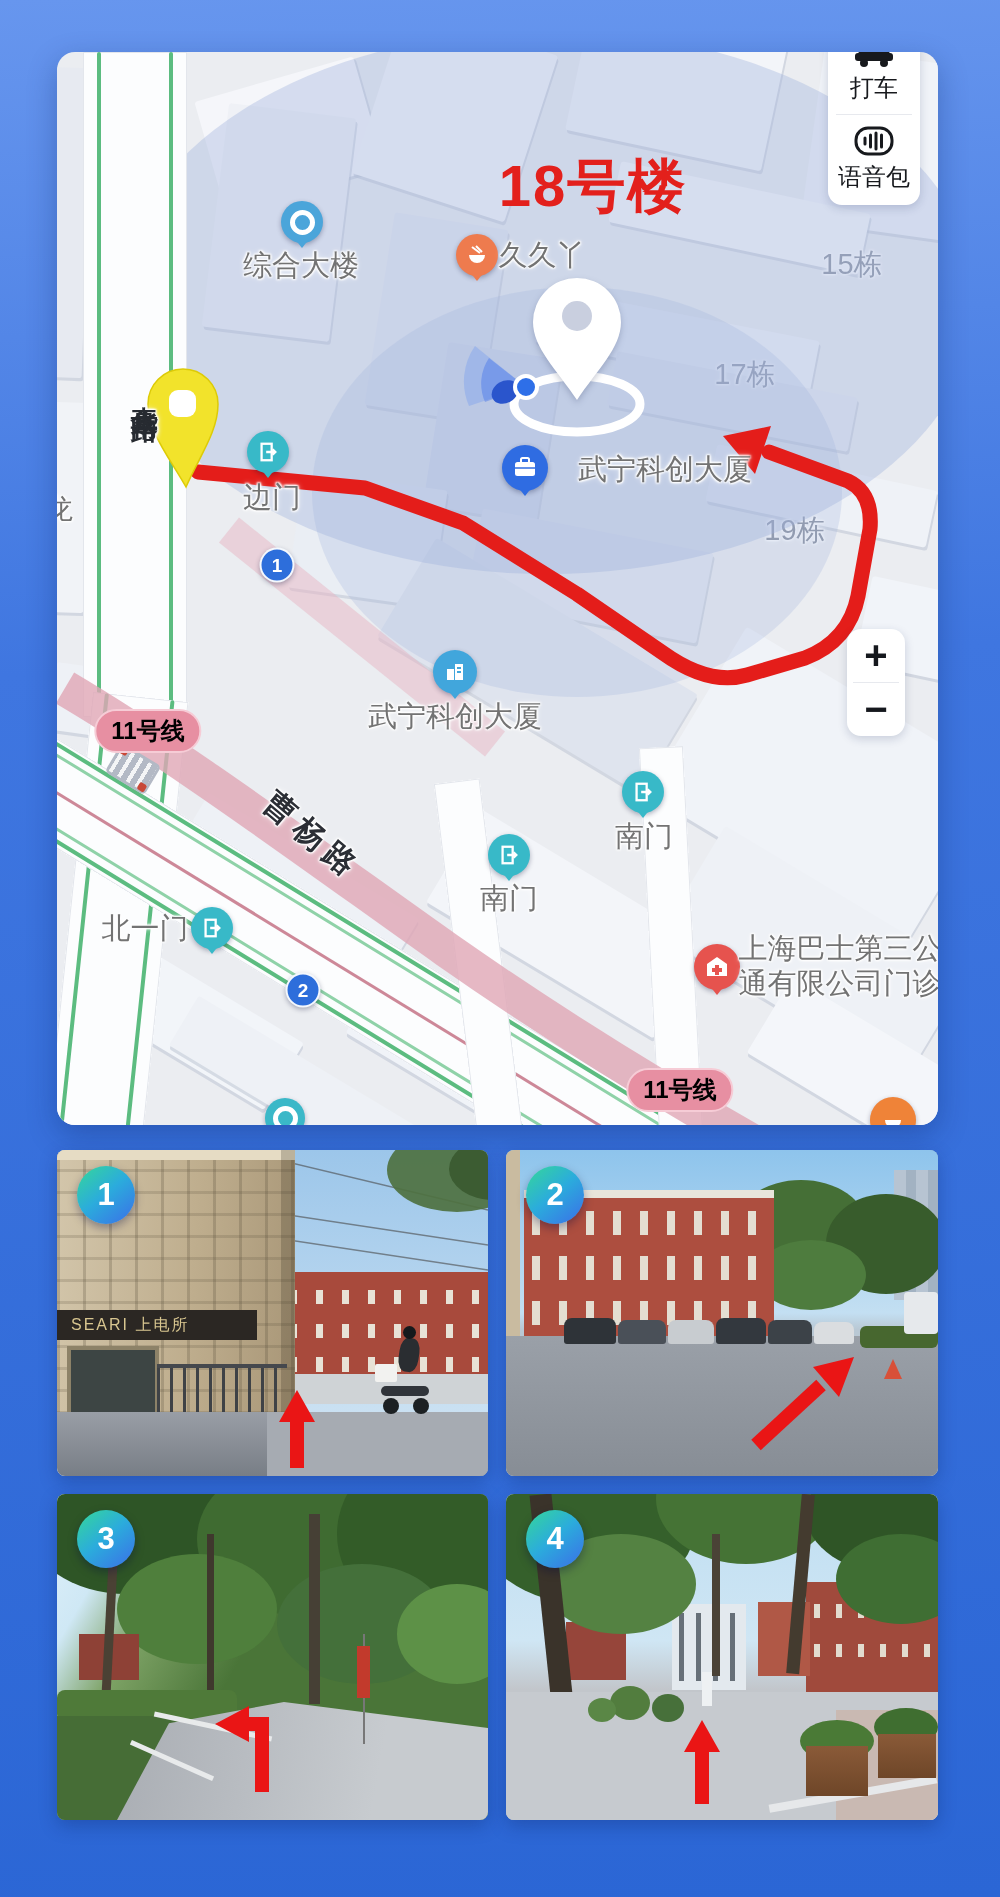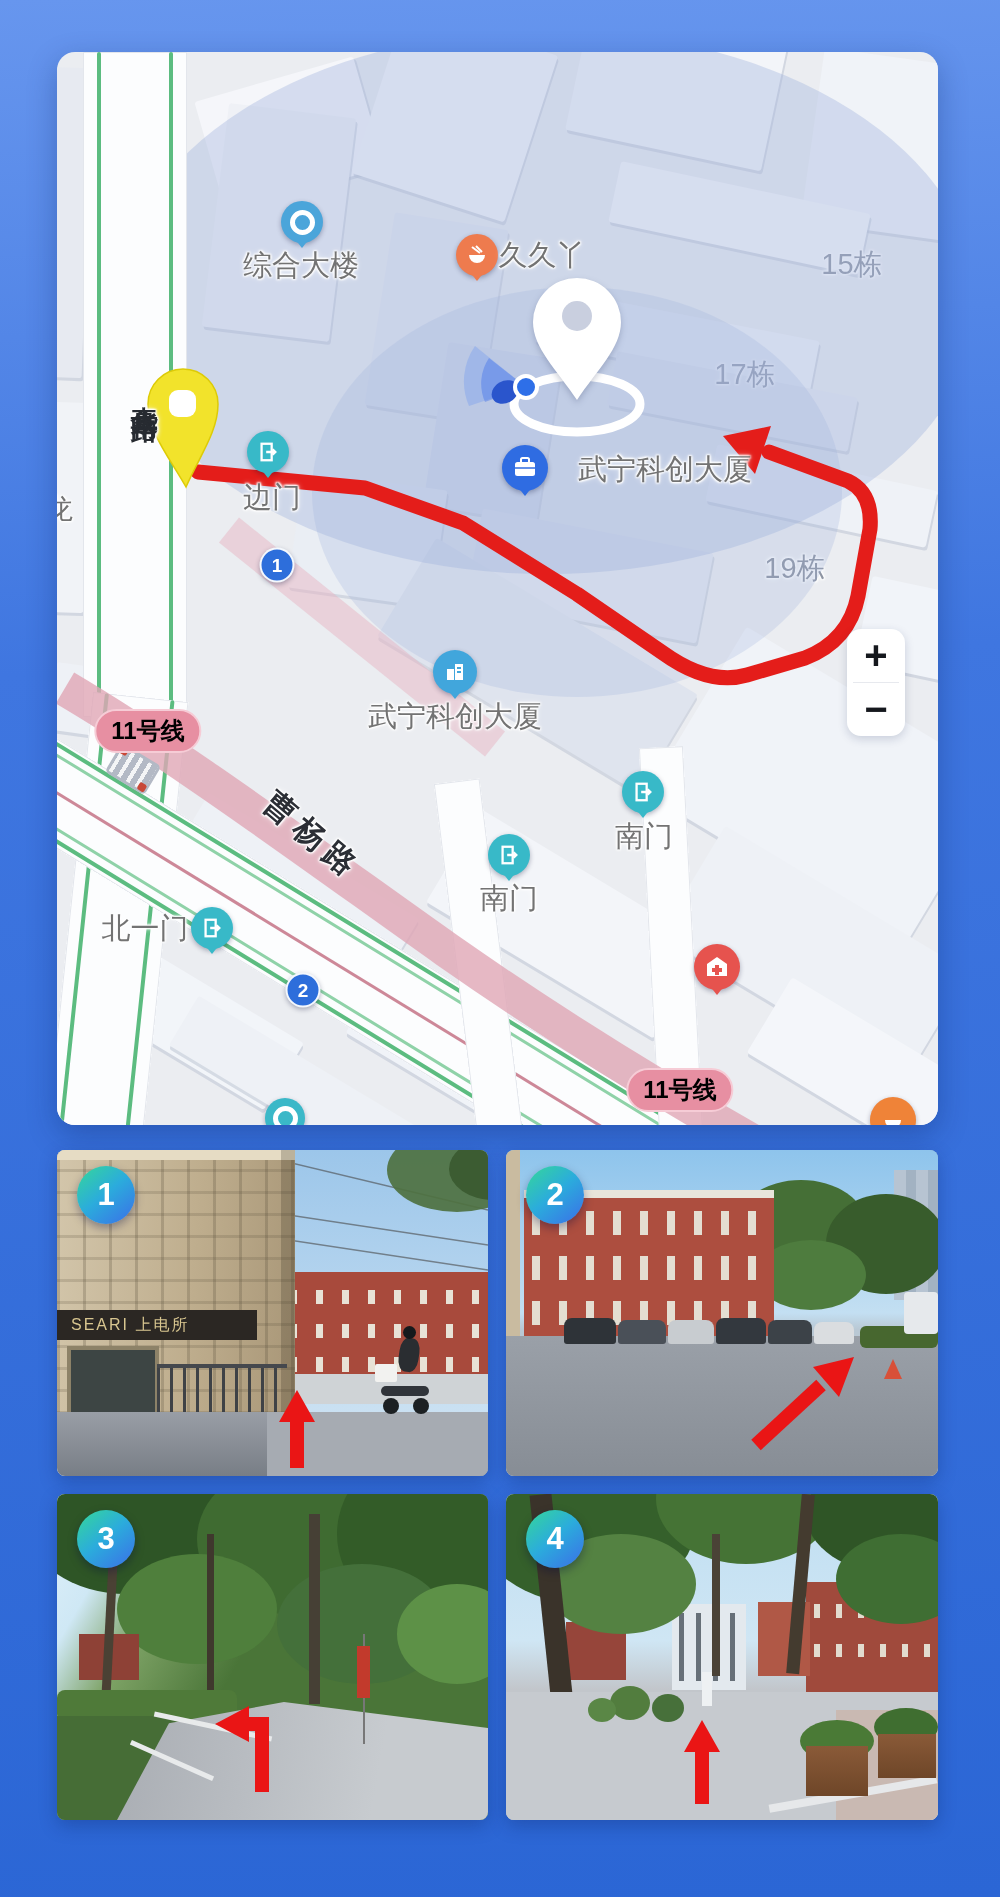--- a/index.html
+++ b/index.html
@@ -239,37 +239,64 @@
         </svg>
     </div>
 
     <div class="wp" style="left:220px;top:513px">
         <span>1</span>
       </div>
     <div class="wp" style="left:246px;top:938px">
         <span>2</span>
       </div>
 
+    <div class="title-red" style="left:536px;top:135px;z-index:8">18号楼</div>
     <div class="lbl" style="left:244px;top:213px;z-index:6">综合大楼</div>
     <div class="lbl" style="left:485px;top:203px;z-index:6">久久丫</div>
     <div class="lbl gray" style="left:795px;top:212px">15栋</div>
     <div class="lbl gray" style="left:688px;top:322px">17栋</div>
-    <div class="lbl gray" style="left:738px;top:516px">19栋</div>
+    <div class="lbl gray" style="left:738px;top:478px">19栋</div>
     <div class="lbl" style="left:608px;top:417px;z-index:6">武宁科创大厦</div>
     <div class="lbl" style="left:215px;top:445px;z-index:6">边门</div>
     <div class="lbl" style="left:398px;top:664px;z-index:6">武宁科创大厦</div>
     <div class="lbl" style="left:587px;top:784px;z-index:6">南门</div>
     <div class="lbl" style="left:452px;top:846px;z-index:6">南门</div>
     <div class="lbl" style="left:88px;top:876px;z-index:6">北一门</div>
+    <div class="lbl" style="left:783px;top:914px;z-index:6;text-align:left">
+      <div>上海巴士第三公</div>
+      <div>通有限公司门诊</div>
+    </div>
     <div class="lbl" style="left:-12px;top:440px;transform:none;font-size:28px">龙</div>
     <div class="lbl road-v" style="left:87px;top:333px;z-index:6">真华南路</div>
     <div class="lbl" style="left:256px;top:784px;transform:translate(-50%,-50%) rotate(40deg);font-size:31px;font-weight:700;color:#2b2e35;letter-spacing:8px;z-index:6">曹杨路</div>
     <div class="line-badge" style="left:91px;top:679px">11号线</div>
     <div class="line-badge" style="left:623px;top:1038px">11号线</div>
 
+    <div class="panel" style="left:771px;top:-16px;width:92px;padding:6px 0 12px 0">
+      <div style="text-align:center">
+        <svg width="44" height="30" viewBox="0 0 44 30" style="margin-top:-4px">
+          <path d="M6 16 L10 6 Q11 4 13 4 L31 4 Q33 4 34 6 L38 16 Z" fill="#17191d"></path>
+          <rect x="3" y="15" width="38" height="8" rx="3" fill="#17191d"></rect>
+          <circle cx="12" cy="25" r="4" fill="#17191d"></circle>
+            <circle cx="32" cy="25" r="4" fill="#17191d"></circle>
+        </svg>
+        <div class="plabel">打车</div>
+      </div>
+      <div class="pdivider"></div>
+      <div style="text-align:center">
+        <svg width="44" height="32" viewBox="0 0 44 32">
+          <rect x="4" y="3" width="36" height="26" rx="12" fill="none" stroke="#17191d" stroke-width="3"></rect>
+          <line x1="13" y1="13" x2="13" y2="19" stroke="#17191d" stroke-width="3" stroke-linecap="round"></line>
+          <line x1="18.5" y1="10" x2="18.5" y2="22" stroke="#17191d" stroke-width="3" stroke-linecap="round"></line>
+          <line x1="24" y1="8" x2="24" y2="24" stroke="#17191d" stroke-width="3" stroke-linecap="round"></line>
+          <line x1="29.5" y1="10" x2="29.5" y2="22" stroke="#17191d" stroke-width="3" stroke-linecap="round"></line>
+        </svg>
+        <div class="plabel">语音包</div>
+      </div>
+    </div>
 
     <div class="panel" style="left:790px;top:577px;width:58px">
       <div class="zoom-btn">+</div>
       <div class="pdivider" style="margin:0 6px"></div>
       <div class="zoom-btn">−</div>
     </div>
   </div>
 
   <div class="ph" style="left:57px;top:1150px;width:431px;height:326px">
     <div class="ab" style="inset:0;background:linear-gradient(#9cc6ea,#d5e7f4)"></div>

